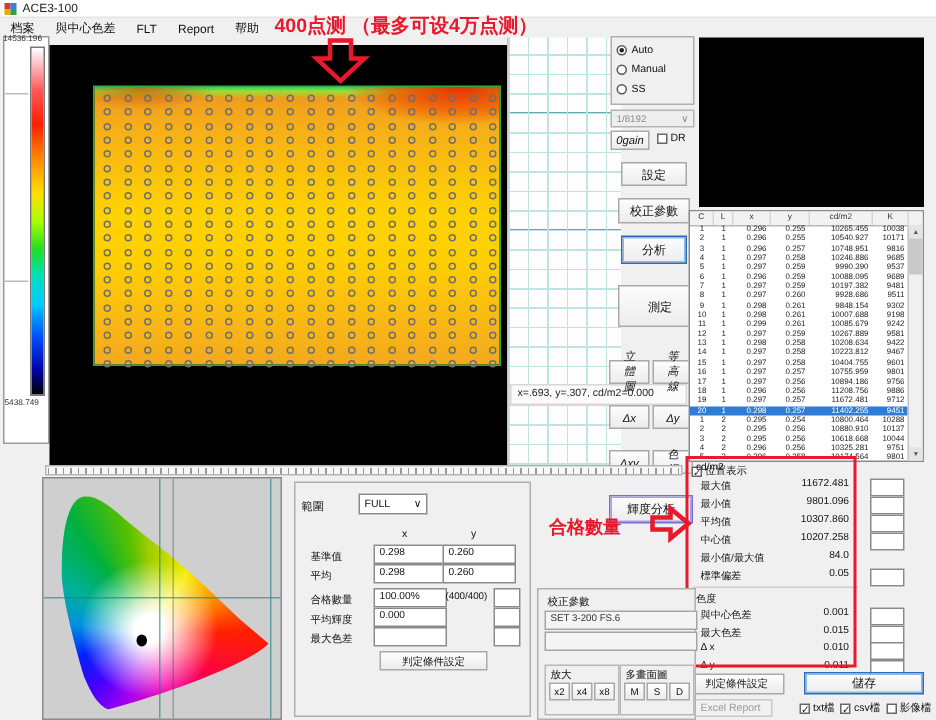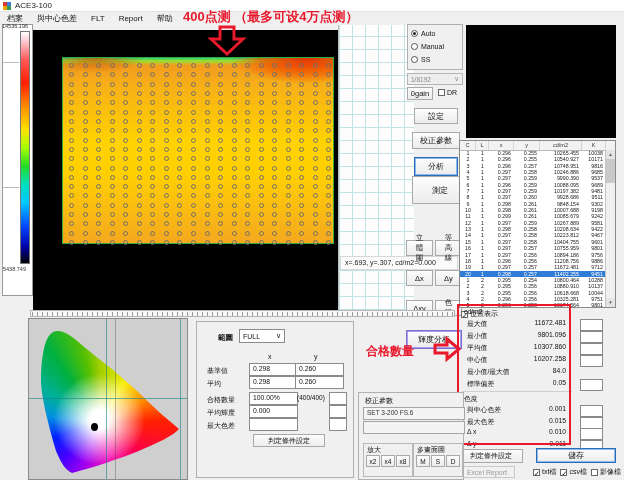--- a/index.html
+++ b/index.html
@@ -5,21 +5,21 @@
   html,body{margin:0;padding:0;}
   body{width:624px;height:480px;position:relative;background:#f0f0f0;
        font-family:"Liberation Sans","DejaVu Sans",sans-serif;overflow:hidden;
        -webkit-font-smoothing:antialiased;}
   .abs{position:absolute;box-sizing:border-box;}
   
   #titlebar{left:0;top:0;width:624px;height:12px;background:#ffffff;border-bottom:1px solid #e3e3e3;}
   #app-icon{left:3px;top:2px;width:8px;height:8px;display:grid;grid-template-columns:4px 4px;grid-template-rows:4px 4px;}
   #app-icon i{display:block;}
   #title-text{left:15px;top:1px;font-size:8px;color:#222;}
-  #menubar{left:0;top:12px;width:624px;height:12px;background:#f0f0f0;display:flex;align-items:center;}
+  #menubar{left:0;top:12px;width:624px;height:12px;background:#f0f0f0;display:flex;align-items:flex-end;}
   .menu-item{font-size:8px;color:#111;padding:0 7px;}
   
   #left-panel{left:2px;top:24px;width:31px;height:272px;background:#fff;border:1px solid #9a9a9a;}
   #cb-max{left:2px;top:23px;width:40px;font-size:5.5px;color:#333;}
   #cb-min{left:3px;top:266px;width:40px;font-size:5.5px;color:#333;}
   #colorbar{left:20px;top:31px;width:10px;height:233px;border:1px solid #777;
     background:linear-gradient(180deg,#ffffff 0%,#ffc9d2 4%,#ff5a5a 12%,#ff1e00 22%,#ff8a00 32%,#ffe000 42%,#aaff00 50%,#22dd22 58%,#00e0c0 66%,#00c8ff 74%,#0048ff 84%,#0000a8 93%,#000000 100%);}
   .cb-div{left:3px;width:16px;height:1px;background:#bbb;}
   
   #canvas{left:33px;top:30px;width:306px;height:280px;background:#000;}
@@ -47,27 +47,27 @@
   .radio-dot.on::after{content:"";position:absolute;left:1px;top:1px;width:3px;height:3px;border-radius:50%;background:#222;}
   .radio-label{font-size:7px;color:#111;}
   #exposure-select{left:407px;top:73px;width:56px;height:12px;background:#eee;border:1px solid #b5b5b5;
     font-size:6.5px;color:#8a8a8a;display:flex;align-items:center;justify-content:space-between;padding:0 3px;}
   #gain-btn{left:407px;top:87px;width:26px;height:13px;}
   #dr-check{left:438px;top:89px;display:flex;align-items:center;}
   .checkbox{width:7px;height:7px;border:1px solid #666;background:#fff;font-size:7px;line-height:7px;text-align:center;color:#222;box-sizing:border-box;margin-right:2px;}
   .check-label{font-size:7px;color:#111;}
   .btn{background:linear-gradient(#fdfdfd,#ececec);border:1px solid #a9a9a9;font-size:8px;color:#111;
     display:flex;align-items:center;justify-content:center;font-family:inherit;}
-  .btn.small{font-size:7.5px;}
+  .btn.small{font-size:7.5px;font-style:italic;}
   .btn.focus-blue{border:1px solid #2a6dbd;box-shadow:inset 0 0 0 1px #8cb8e8;}
   .btn.focus-purple{border:1px solid #7a6fd0;box-shadow:inset 0 0 0 1px #a79ee6;}
   #btn-settings{left:414px;top:108px;width:44px;height:16px;}
   #btn-capture{left:412px;top:132px;width:48px;height:17px;}
   #btn-analyze{left:414px;top:157px;width:44px;height:19px;}
-  #btn-measure{left:412px;top:176px;width:56px;height:28px;}
+  #btn-measure{left:412px;top:190px;width:56px;height:28px;}
   #btn-3d{left:406px;top:240px;width:27px;height:16px;}
   #btn-contour{left:435px;top:240px;width:27px;height:16px;}
   #btn-dx{left:406px;top:270px;width:27px;height:16px;}
   #btn-dy{left:435px;top:270px;width:27px;height:16px;}
   #btn-dxy{left:406px;top:300px;width:27px;height:16px;}
   #btn-ct{left:435px;top:300px;width:27px;height:16px;}
   #btn-lum{left:406px;top:330px;width:56px;height:19px;}
   
   #preview-black{left:466px;top:25px;width:150px;height:113px;background:#000;}
   #table{left:459px;top:140px;width:157px;height:168px;background:#fff;border:1px solid #8a8a8a;}
@@ -98,21 +98,21 @@
   .red-note{color:#e8192d;font-weight:bold;pointer-events:none;}
   #note-points{left:183px;top:8px;font-size:13px;letter-spacing:0px;}
   #note-values{left:366px;top:343px;font-size:12px;}
   
   #btn-judge2{left:459px;top:449px;width:64px;height:14px;font-size:7px;}
   #btn-save{left:536px;top:448px;width:80px;height:15px;}
   #btn-excel{left:459px;top:466px;width:56px;height:12px;font-size:7px;color:#9a9a9a;background:#f1f1f1;border:1px solid #c9c9c9;}
   #file-checks{left:533px;top:467px;display:flex;gap:4px;align-items:center;}
   
   #range-panel{left:196px;top:321px;width:158px;height:157px;}
-  #range-label{left:21px;top:11px;font-size:7.5px;color:#111;font-weight:bold;}
+  #range-label{left:4px;top:11px;font-size:7.5px;color:#111;}
   #range-select{left:42px;top:7px;width:46px;height:14px;background:#fff;border:1px solid #8a8a8a;
      font-size:7px;color:#111;display:flex;align-items:center;justify-content:space-between;padding:0 3px;}
   .rp-label{position:absolute;font-size:7px;color:#111;}
   .rp-field{position:absolute;width:44px;height:11px;background:#fff;border:1px solid #8a8a8a;font-size:6.8px;color:#111;line-height:10px;padding-left:3px;}
   .rp-box{position:absolute;left:132px;width:16px;height:11px;background:#fff;border:1px solid #8a8a8a;}
   #btn-judge1{left:56px;top:112px;width:72px;height:13px;font-size:7px;position:absolute;}
   
   #calib-panel{left:358px;top:392px;width:106px;height:88px;}
   #calib-title{left:6px;top:3px;font-size:7px;color:#111;}
   .cal-field{position:absolute;left:4px;width:97px;height:11px;background:#f4f4f4;border:1px solid #a5a5a5;font-size:6.5px;color:#333;line-height:10px;padding-left:3px;}

